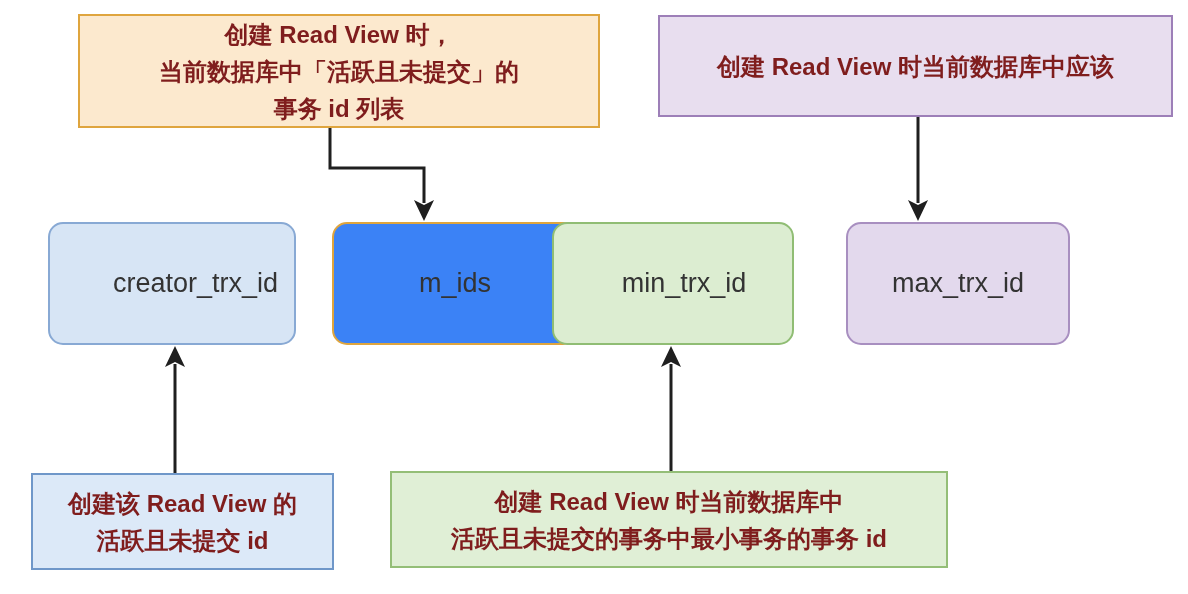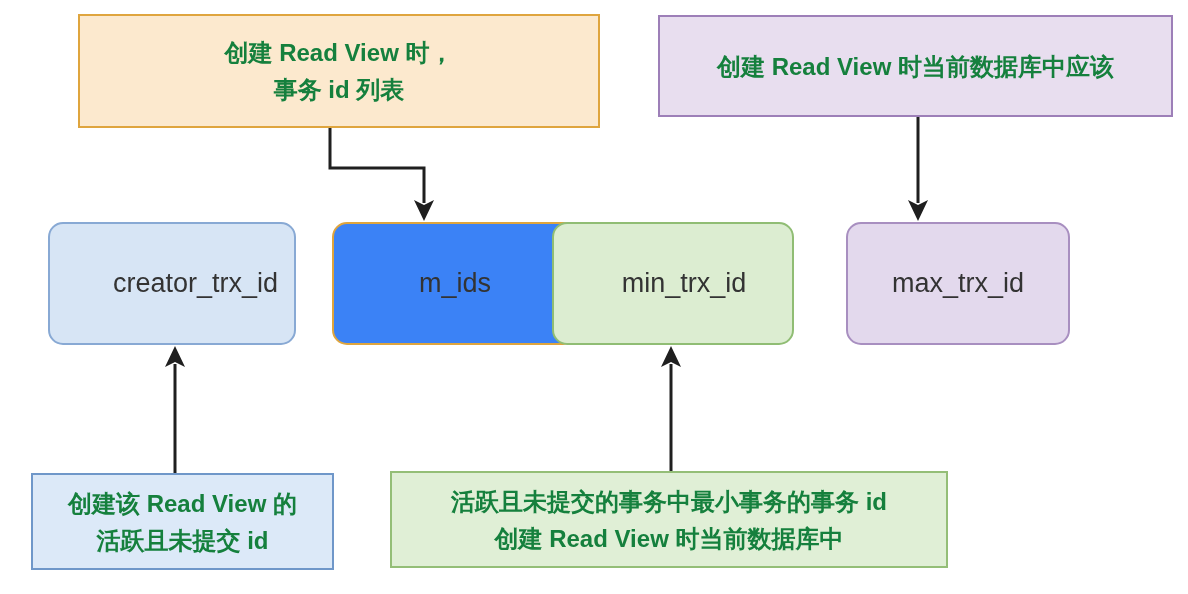--- a/index.html
+++ b/index.html
@@ -19,21 +19,21 @@
     position: absolute;
     display: flex;
     flex-direction: column;
     justify-content: center;
     align-items: center;
     text-align: center;
     border: 2.5px solid #999;
     box-sizing: border-box;
     font-weight: bold;
     font-size: 24px;
-    color: #15803d;
+    color: #7f1d1d;
     line-height: 37px;
     z-index: 1;
   }
   .field-box {
     position: absolute;
     top: 222px;
     height: 123px;
     display: flex;
     justify-content: center;
     align-items: center;
@@ -63,20 +63,21 @@
   }
   .arrows path { fill: none; stroke-width: 3px; }
 </style>
 </head>
 <body>
 
 <div class="canvas">
 
   <div class="note-box note-m-ids" style="background-color: rgb(252, 233, 206); border-color: rgb(223, 165, 62);">
     <div>创建 Read View 时，</div>
+    <div>当前数据库中「活跃且未提交」的</div>
     <div>事务 id 列表</div>
   </div>
 
   <div class="note-box note-max-trx-id" style="background-color: rgb(232, 222, 239); border-color: rgb(157, 127, 184); text-align: right;">
     <div>创建 Read View 时当前数据库中应该</div>
   </div>
 
   <div class="field-box field-creator" style="background-color: rgb(215, 229, 245); border-color: rgb(136, 169, 212);">
     <span>creator_trx_id</span>
   </div>
@@ -92,22 +93,22 @@
   <div class="field-box field-max" style="background-color: rgb(227, 217, 237); border-color: rgb(168, 143, 192);">
     <span>max_trx_id</span>
   </div>
 
   <div class="note-box note-creator" style="background-color: rgb(220, 233, 248); border-color: rgb(111, 151, 201);">
     <div>创建该 Read View 的</div>
     <div>活跃且未提交 id</div>
   </div>
 
   <div class="note-box note-min-trx-id" style="background-color: rgb(224, 239, 214); border-color: rgb(148, 190, 119);">
+    <div>创建 Read View 时当前数据库中</div>
     <div>活跃且未提交的事务中最小事务的事务 id</div>
-    <div>创建 Read View 时当前数据库中</div>
   </div>
 
   <svg class="arrows" width="1188" height="594" viewBox="0 0 1188 594">
     <g>
       <path d="M330,128 L330,168 L424,168 L424,203" style="stroke: rgb(31, 31, 31);"></path>
       <polygon points="424,221 414,200 424,205 434,200" style="fill: rgb(31, 31, 31);"></polygon>
     </g>
     <g>
       <path d="M918,117 L918,203" style="stroke: rgb(31, 31, 31);"></path>
       <polygon points="918,221 908,200 918,205 928,200" style="fill: rgb(31, 31, 31);"></polygon>

